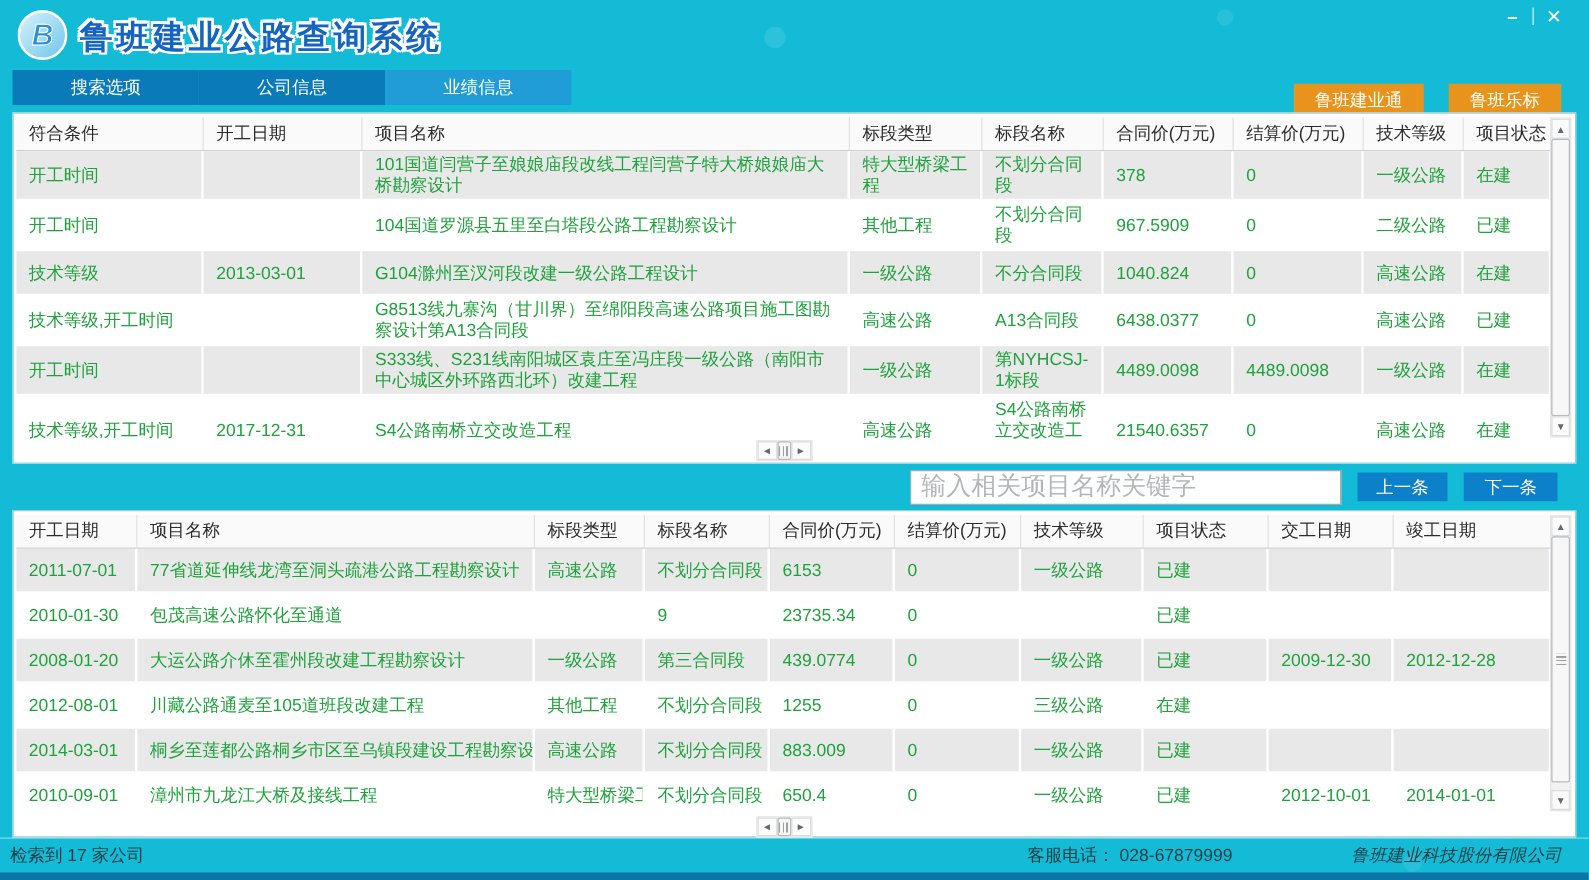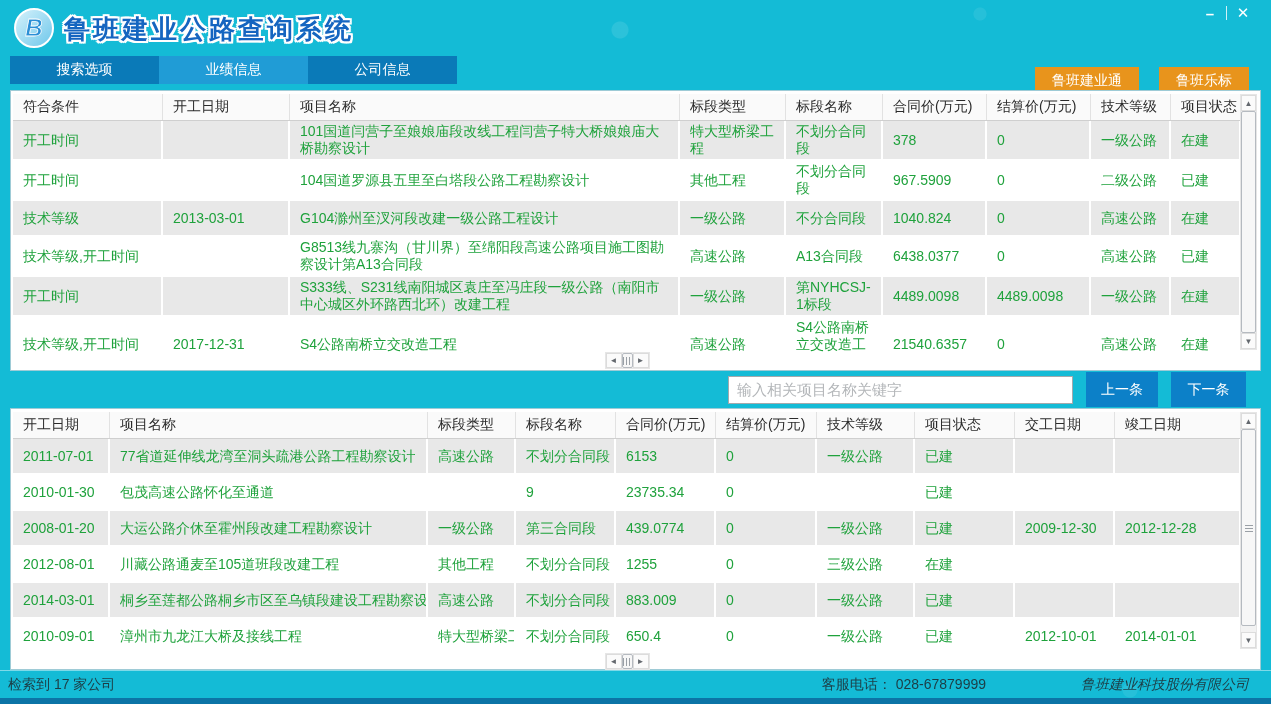--- a/index.html
+++ b/index.html
@@ -76,23 +76,23 @@
   .strack { flex:1; }
   .thumb-top-h { width:63%; }
   .thumb-bot-h { width:81%; }
   .thumb-top-v { flex:1; }
   .thumb-bot-v { height:84%; }
 
   
   .searchband { height:37px; flex:0 0 auto; display:flex; align-items:center; justify-content:flex-end;
     gap:13px; padding-right:25px; }
   .kwinput { width:345px; height:28px; border:1px solid #a3a9ad; background:#fff; padding:12px 8px;
-    font-size:15px; font-family:inherit; color:#333; }
+    font-size:20px; font-family:inherit; color:#333; }
   .kwinput::placeholder { color:#b3b6b9; }
-  .navbtn { height:35px; border:none; background:#0c80c8; color:#fff; font-size:14px;
+  .navbtn { height:23px; border:none; background:#0c80c8; color:#fff; font-size:14px;
     font-family:inherit; cursor:pointer; }
   .navbtn.prev { width:72px; }
   .navbtn.next { width:75px; }
 
   
   .statusbar { flex:1; display:flex; align-items:center; padding:0 8px;
     border-top:1px solid rgba(255,255,255,.45); font-size:14px; color:#1d3d45; }
   .status-phone { margin-left:auto; }
   .status-company { margin-left:95px; margin-right:14px;font-style:italic; }
   .bottomedge { height:6px; flex:0 0 auto; background:#0c74a6; }
@@ -119,22 +119,22 @@
     <div class="wincontrols">
       <div class="winbtn">–</div>
       <div class="windiv"></div>
       <div class="winbtn">✕</div>
     </div>
   </div>
 
   <div class="tabband">
     <div class="tabs">
       <div class="tab">搜索选项</div>
+      <div class="tab">公司信息</div>
       <div class="tab active">业绩信息</div>
-      <div class="tab">公司信息</div>
     </div>
     <div class="hdrbtns">
       <button class="obtn">鲁班建业通</button>
       <button class="obtn">鲁班乐标</button>
     </div>
   </div>
 
   <div class="panel top">
     <div class="gridwrap tgrid-top">
       <div class="gmain">

